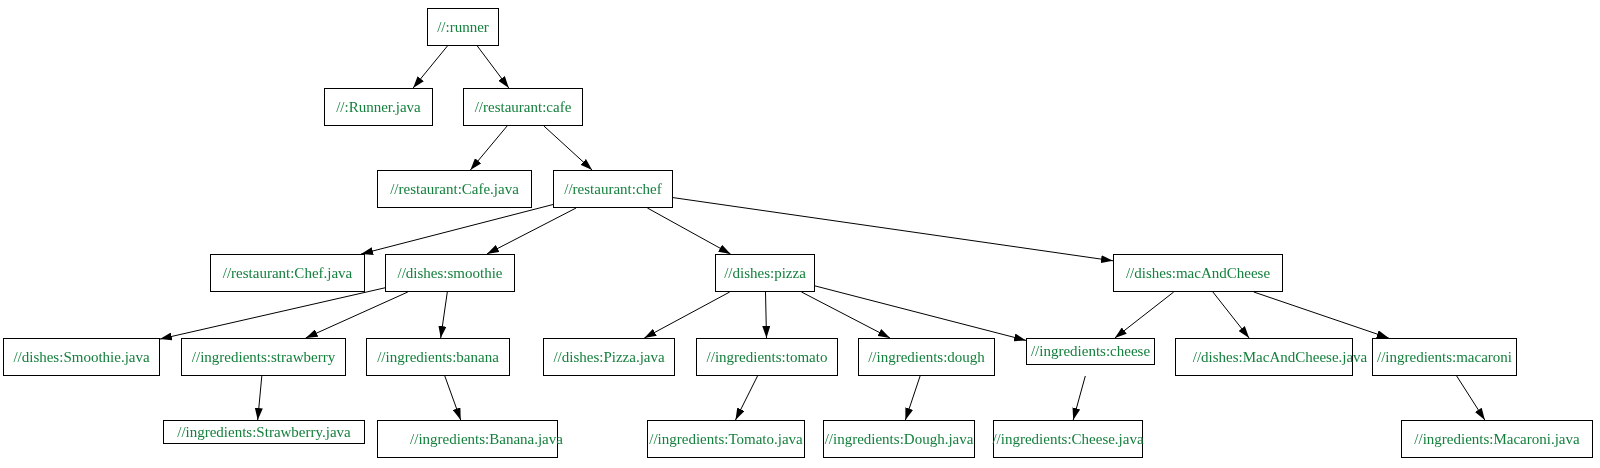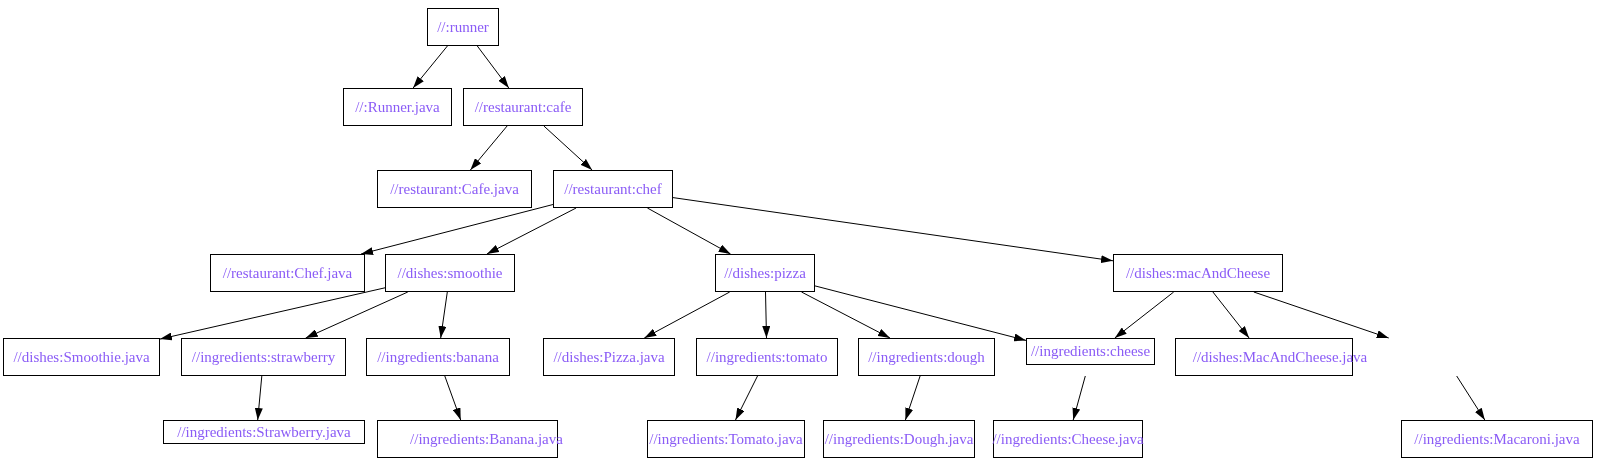--- a/index.html
+++ b/index.html
@@ -20,21 +20,21 @@
     left: 0;
     top: 0;
     width: 1600px;
     height: 468px;
   }
   .node {
     position: absolute;
     box-sizing: border-box;
     border: 1px solid #000000;
     background: #ffffff;
-    color: #8b5cf6;
+    color: #15803d;
     display: flex;
     align-items: center;
     justify-content: center;
     font-size: 15px;
     line-height: 1;
     white-space: nowrap;
   }
 </style>
 </head>
 <body>
@@ -68,35 +68,36 @@
         <line x1="920.1" y1="376.0" x2="905.4" y2="420.0" stroke="#000000" stroke-width="1" marker-end="url(#arrowhead)"></line>
         <line x1="1085.3" y1="376.0" x2="1073.2" y2="420.0" stroke="#000000" stroke-width="1" marker-end="url(#arrowhead)"></line>
         <line x1="1173.7" y1="292.0" x2="1114.8" y2="338.0" stroke="#000000" stroke-width="1" marker-end="url(#arrowhead)"></line>
         <line x1="1212.9" y1="292.0" x2="1249.1" y2="338.0" stroke="#000000" stroke-width="1" marker-end="url(#arrowhead)"></line>
         <line x1="1253.8" y1="292.0" x2="1388.7" y2="338.0" stroke="#000000" stroke-width="1" marker-end="url(#arrowhead)"></line>
         <line x1="1456.7" y1="376.0" x2="1484.8" y2="420.0" stroke="#000000" stroke-width="1" marker-end="url(#arrowhead)"></line>
       </g>
   </svg>
 
   <div class="node" style="left: 427px; top: 8px; width: 72px; height: 38px;">//:runner</div>
-  <div class="node" style="left: 343px; top: 88px; width: 109px; height: 38px;">//:Runner.java</div>
+  <div class="node" style="left: 324px; top: 88px; width: 109px; height: 38px;">//:Runner.java</div>
   <div class="node" style="left: 463px; top: 88px; width: 120px; height: 38px;">//restaurant:cafe</div>
   <div class="node" style="left: 377px; top: 170px; width: 155px; height: 38px;">//restaurant:Cafe.java</div>
   <div class="node" style="left: 553px; top: 170px; width: 120px; height: 38px;">//restaurant:chef</div>
   <div class="node" style="left: 210px; top: 254px; width: 155px; height: 38px;">//restaurant:Chef.java</div>
   <div class="node" style="left: 385px; top: 254px; width: 130px; height: 38px;">//dishes:smoothie</div>
   <div class="node" style="left: 715px; top: 254px; width: 100px; height: 38px;">//dishes:pizza</div>
   <div class="node" style="left: 1113px; top: 254px; width: 170px; height: 38px;">//dishes:macAndCheese</div>
   <div class="node" style="left: 3px; top: 338px; width: 157px; height: 38px;">//dishes:Smoothie.java</div>
   <div class="node" style="left: 181px; top: 338px; width: 165px; height: 38px;">//ingredients:strawberry</div>
   <div class="node" style="left: 366px; top: 338px; width: 144px; height: 38px;">//ingredients:banana</div>
   <div class="node" style="left: 543px; top: 338px; width: 132px; height: 38px;">//dishes:Pizza.java</div>
   <div class="node" style="left: 696px; top: 338px; width: 142px; height: 38px;">//ingredients:tomato</div>
   <div class="node" style="left: 858px; top: 338px; width: 137px; height: 38px;">//ingredients:dough</div>
   <div class="node" style="left: 1026px; top: 338px; width: 129px; height: 27px;">//ingredients:cheese</div>
   <div class="node" style="left: 1175px; top: 338px; width: 178px; height: 38px; padding-left: 32px;">//dishes:MacAndCheese.java</div>
+  <div class="node" style="left: 1372px; top: 338px; width: 145px; height: 38px;">//ingredients:macaroni</div>
   <div class="node" style="left: 163px; top: 420px; width: 202px; height: 24px;">//ingredients:Strawberry.java</div>
   <div class="node" style="left: 377px; top: 420px; width: 181px; height: 38px; padding-left: 38px;">//ingredients:Banana.java</div>
   <div class="node" style="left: 647px; top: 420px; width: 158px; height: 38px;">//ingredients:Tomato.java</div>
   <div class="node" style="left: 823px; top: 420px; width: 152px; height: 38px;">//ingredients:Dough.java</div>
   <div class="node" style="left: 993px; top: 420px; width: 150px; height: 38px;">//ingredients:Cheese.java</div>
   <div class="node" style="left: 1401px; top: 420px; width: 192px; height: 38px;">//ingredients:Macaroni.java</div>
 </div>
 
 </body></html>

